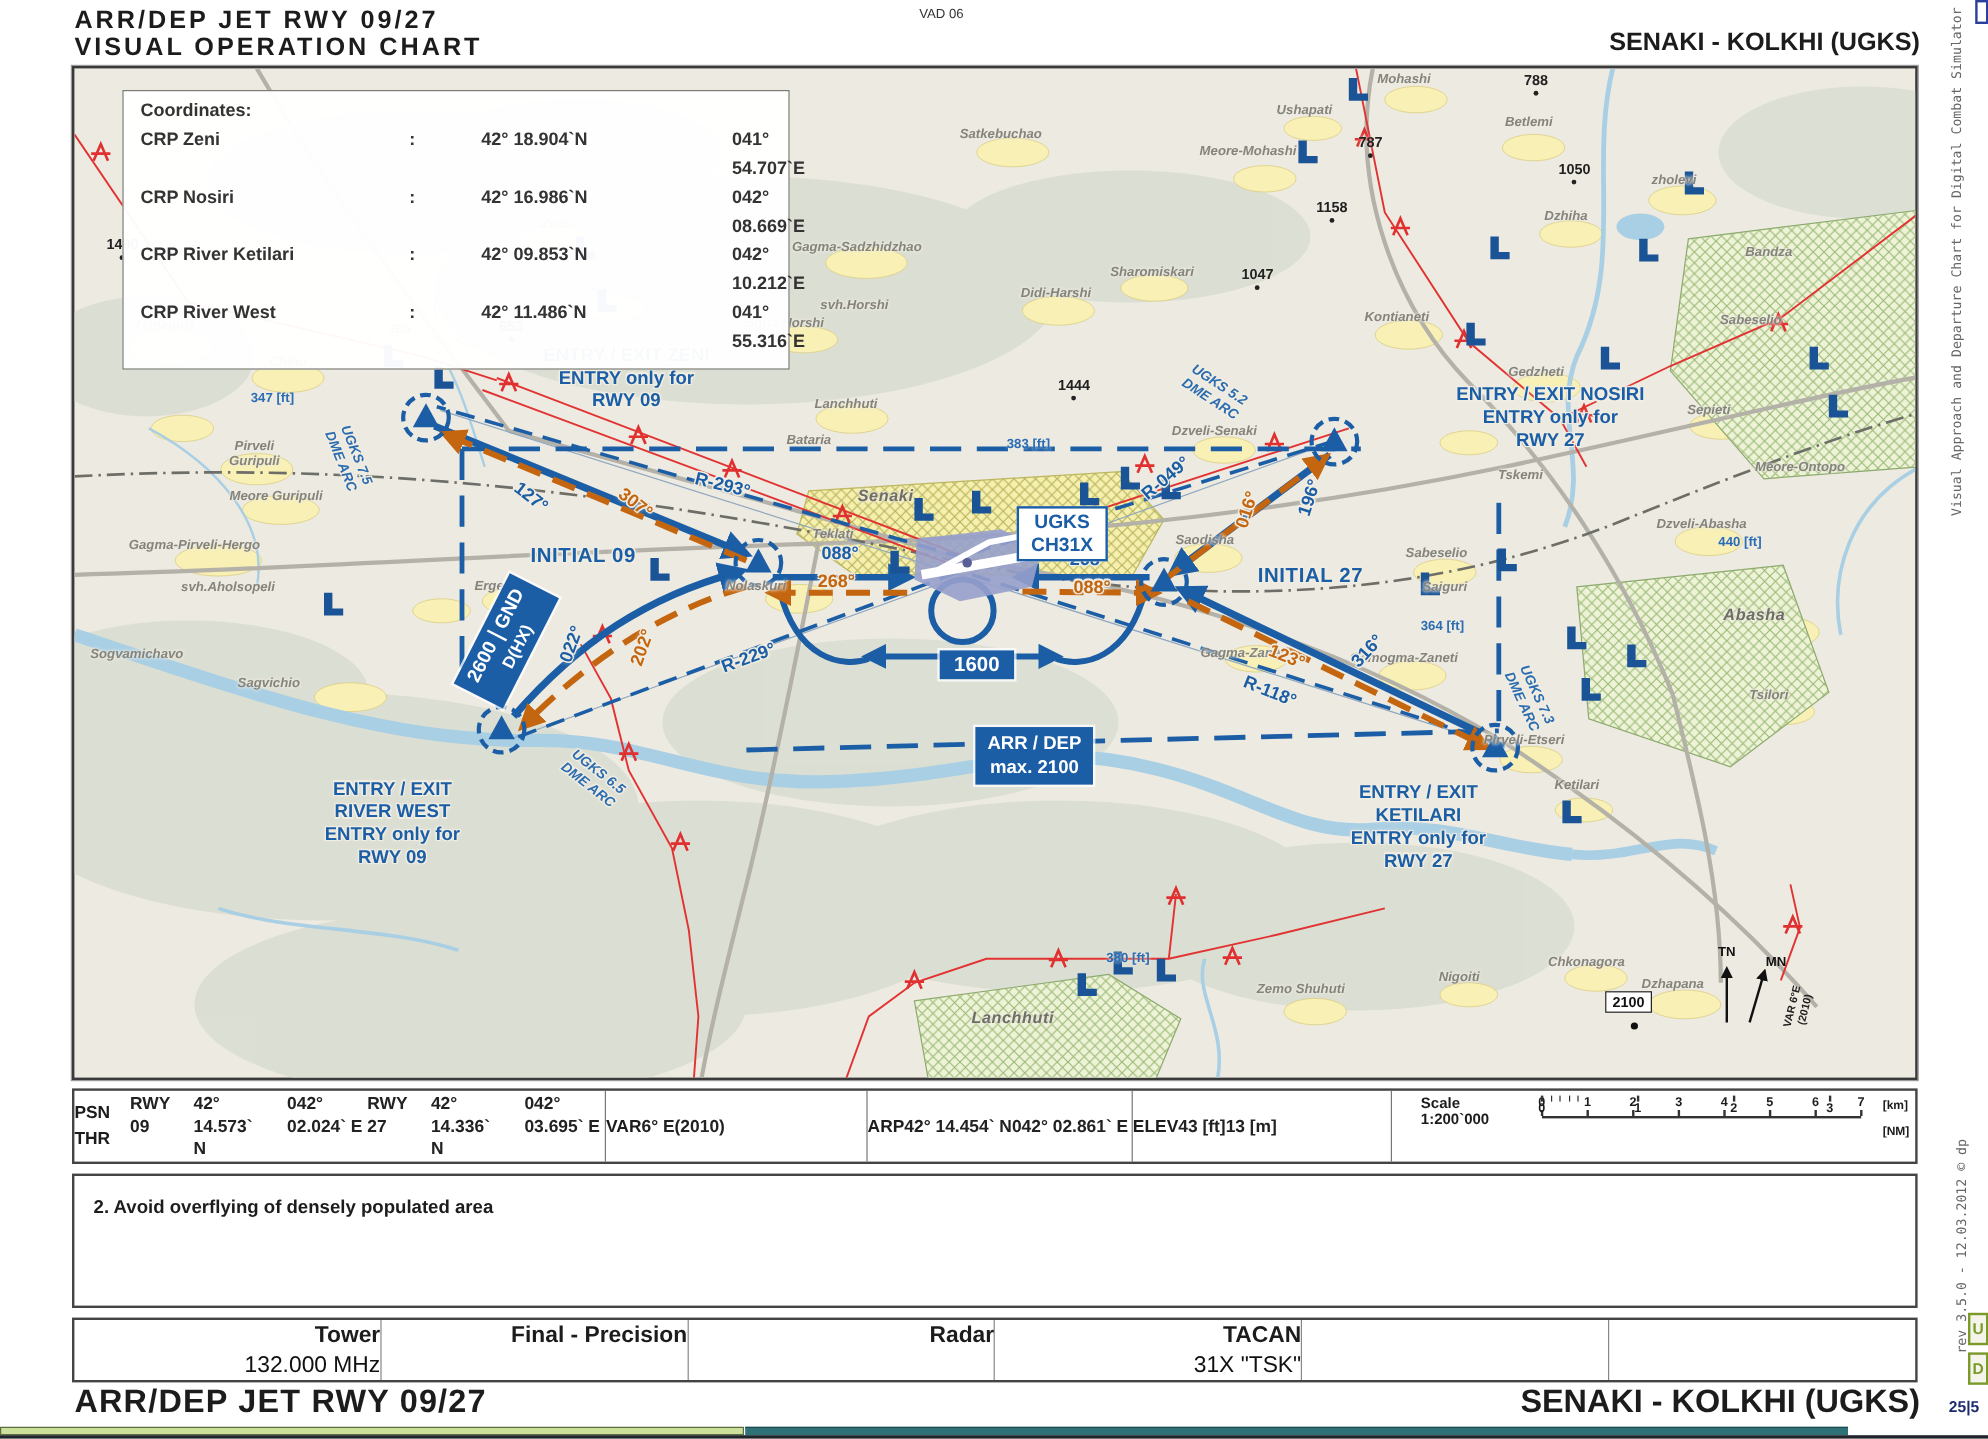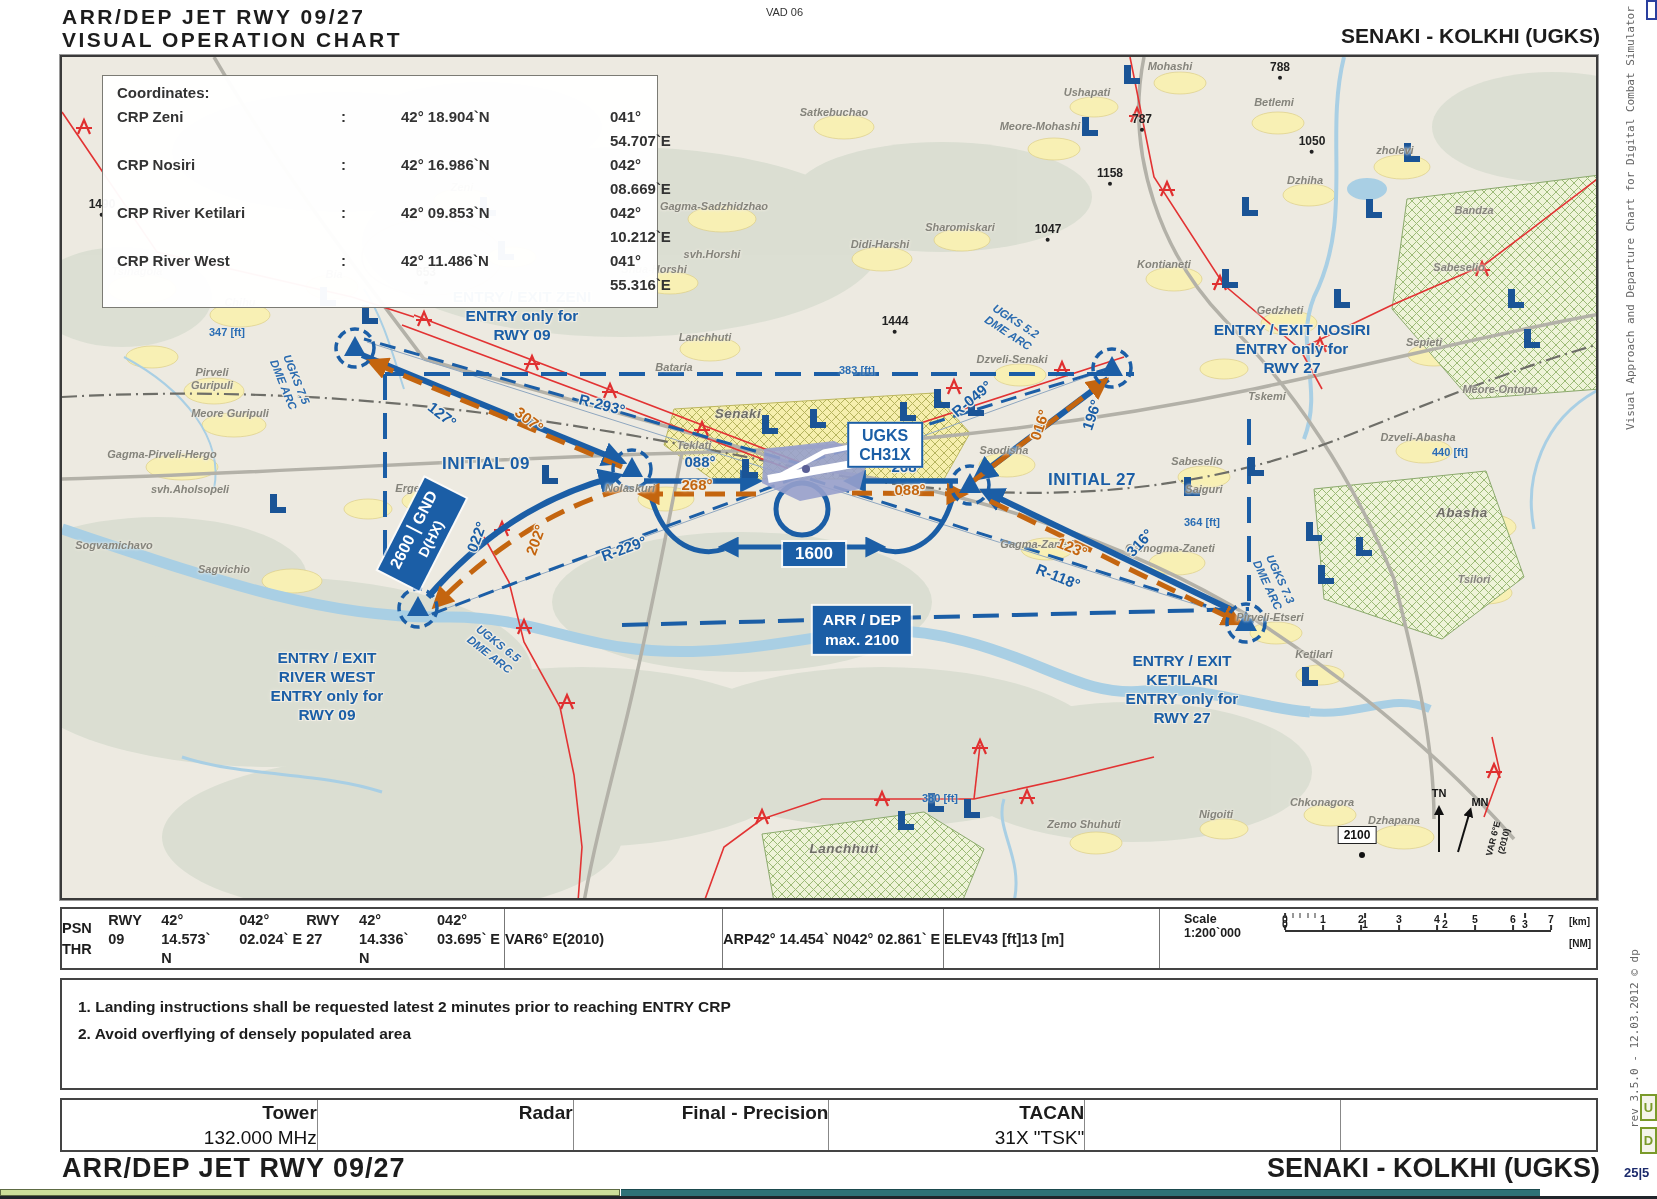--- a/index.html
+++ b/index.html
@@ -603,35 +603,34 @@
           <span class="ntick" style="left: 168px; top: 0px;">2</span>
           <span class="ntick" style="left: 248px; top: 0px;">3</span>
         </div>
       <span class="kunit">[km]</span>
       <span class="nunit">[NM]</span>
     </div>
   </div>
 </div>
 
 <div class="abs notes">
-  <div>1. Landing instructions shall be requested latest 2 minutes prior to reaching ENTRY CRP</div>
   <div>2. Avoid overflying of densely populated area</div>
 </div>
 
 <div class="abs freq-table">
   <div class="fq-col">
     <span class="fq-h">Tower</span>
     <span class="fq-v">132.000 MHz</span>
   </div>
   <div class="fq-col">
+    <span class="fq-h">Final - Precision</span>
+    <span class="fq-v"></span>
+  </div>
+  <div class="fq-col">
     <span class="fq-h">Radar</span>
-    <span class="fq-v"></span>
-  </div>
-  <div class="fq-col">
-    <span class="fq-h">Final - Precision</span>
     <span class="fq-v"></span>
   </div>
   <div class="fq-col">
     <span class="fq-h">TACAN</span>
     <span class="fq-v">31X "TSK"</span>
   </div>
   <div class="fq-col">
     <span class="fq-h"></span>
     <span class="fq-v"></span>
   </div>

